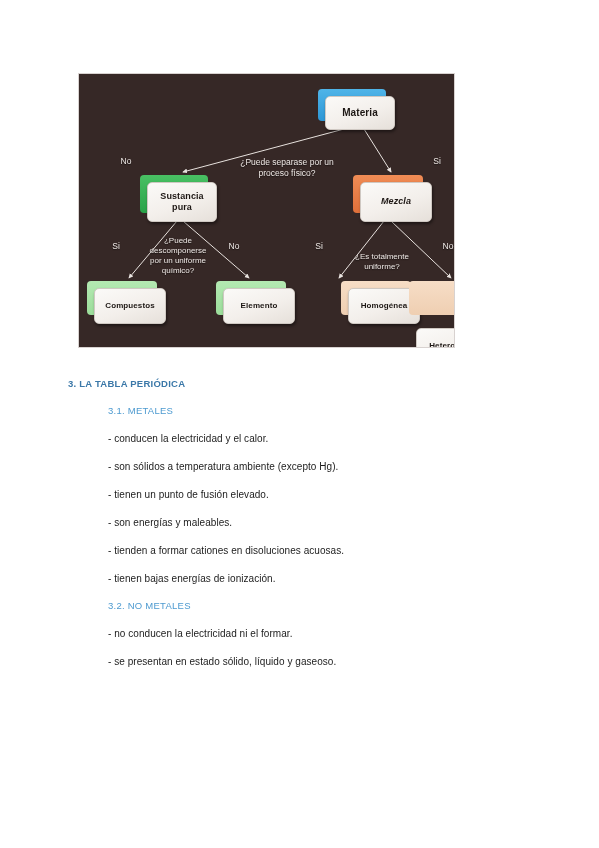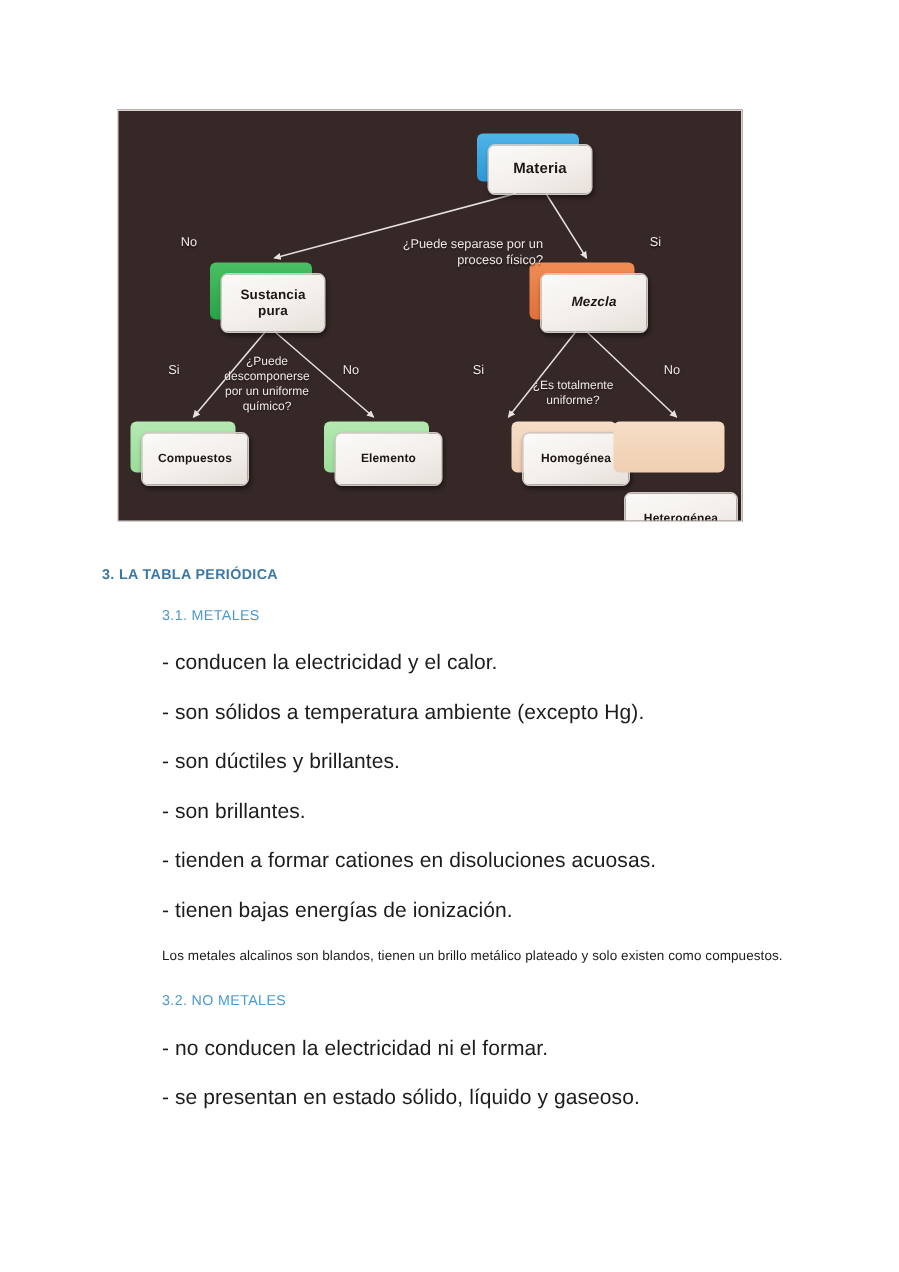--- a/index.html
+++ b/index.html
@@ -21,21 +21,21 @@
     position: absolute;
     inset: 0;
     background: #ffffff;
   }
 
   
   .figure {
     position: absolute;
     left: 78px;
     top: 73px;
-    width: 417px;
+    width: 377px;
     height: 275px;
     background: #362826;
     border: 1px solid #d8d2d0;
     box-sizing: border-box;
   }
   .figure-inner {
     position: absolute;
     inset: 0;
     overflow: hidden;
   }
@@ -113,21 +113,21 @@
 
   
   .dlabel {
     position: absolute;
     color: #efe9e6;
     font-size: 8.5px;
     text-align: center;
     line-height: 1.25;
     text-shadow: 0 1px 1px rgba(0,0,0,0.55);
   }
-  .dlabel.q { font-size: 8.5px; text-align: right; }
+  .dlabel.q { font-size: 8.5px; }
   .dlabel.small { font-size: 8px; }
 
   #lbl-no-top     { left: 32px;  top: 82px;  width: 30px; }
   #lbl-si-top     { left: 343px; top: 82px;  width: 30px; }
   #lbl-q-top      { left: 133px; top: 83px;  width: 150px; }
 
   #lbl-si-left    { left: 24px;  top: 167px; width: 26px; }
   #lbl-no-left    { left: 142px; top: 167px; width: 26px; }
   #lbl-q-left     { left: 58px;  top: 162px; width: 82px; }
 
@@ -152,21 +152,21 @@
   }
   .h-sub {
     color: #4d9ad0;
     font-size: 9.5px;
     font-weight: normal;
     letter-spacing: 0.25px;
     margin: 0 0 0 108px;
     padding-top: 16px;
   }
   .bullet {
-    font-size: 14px;
+    font-size: 10px;
     color: #1c1c1c;
     margin: 0 0 0 108px;
     padding-top: 17px;
     letter-spacing: 0.05px;
   }
   .para {
     font-size: 9px;
     color: #1c1c1c;
     margin: 0 68px 0 70px;
     padding-top: 16px;
@@ -271,26 +271,25 @@
   </div>
 
   <div class="content">
 
     <div class="h-section">3. LA TABLA PERIÓDICA</div>
 
     <div class="h-sub">3.1. METALES</div>
 
     <div class="bullet">- conducen la electricidad y el calor.</div>
     <div class="bullet">- son sólidos a temperatura ambiente (excepto Hg).</div>
-    <div class="bullet">- son dúctiles y brillantes.</div>
-    <div class="bullet">- son brillantes.</div>
+    <div class="bullet">- tienen un punto de fusión elevado.</div>
+    <div class="bullet">- son energías y maleables.</div>
     <div class="bullet">- tienden a formar cationes en disoluciones acuosas.</div>
     <div class="bullet">- tienen bajas energías de ionización.</div>
 
-    <div class="para">Los metales alcalinos son blandos, tienen un brillo metálico plateado y solo existen como compuestos.</div>
 
     <div class="h-sub">3.2. NO METALES</div>
 
     <div class="bullet">- no conducen la electricidad ni el formar.</div>
     <div class="bullet">- se presentan en estado sólido, líquido y gaseoso.</div>
 
   </div>
 
 </div>
 

